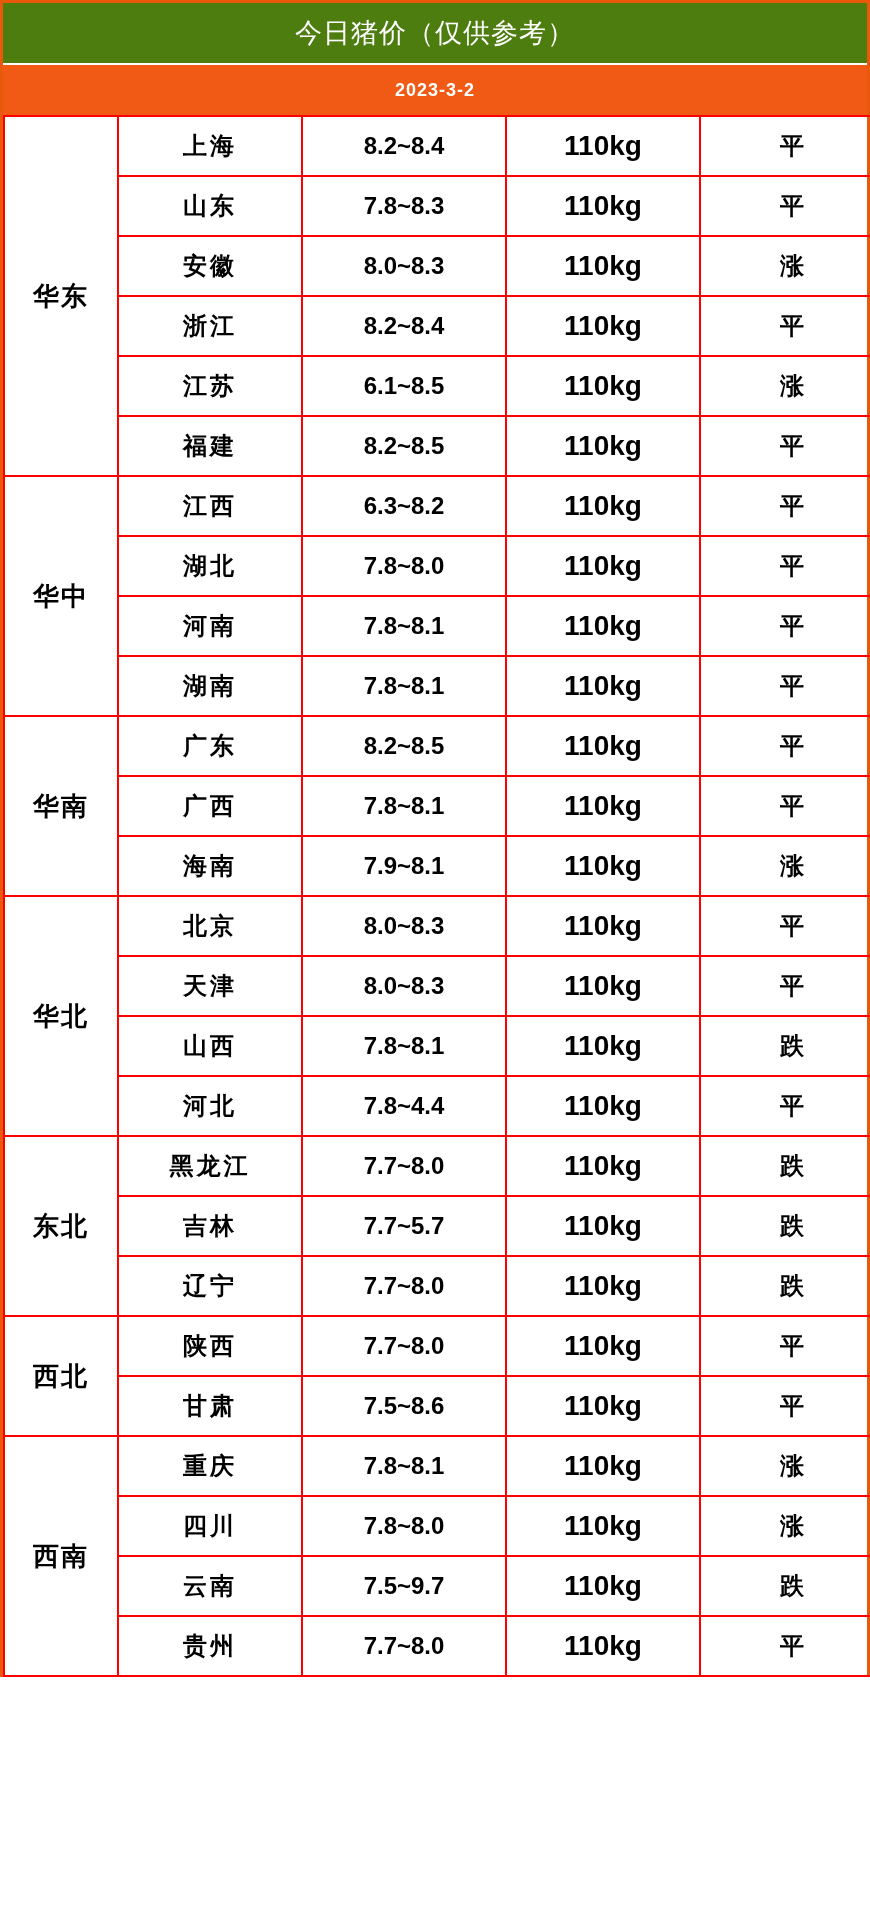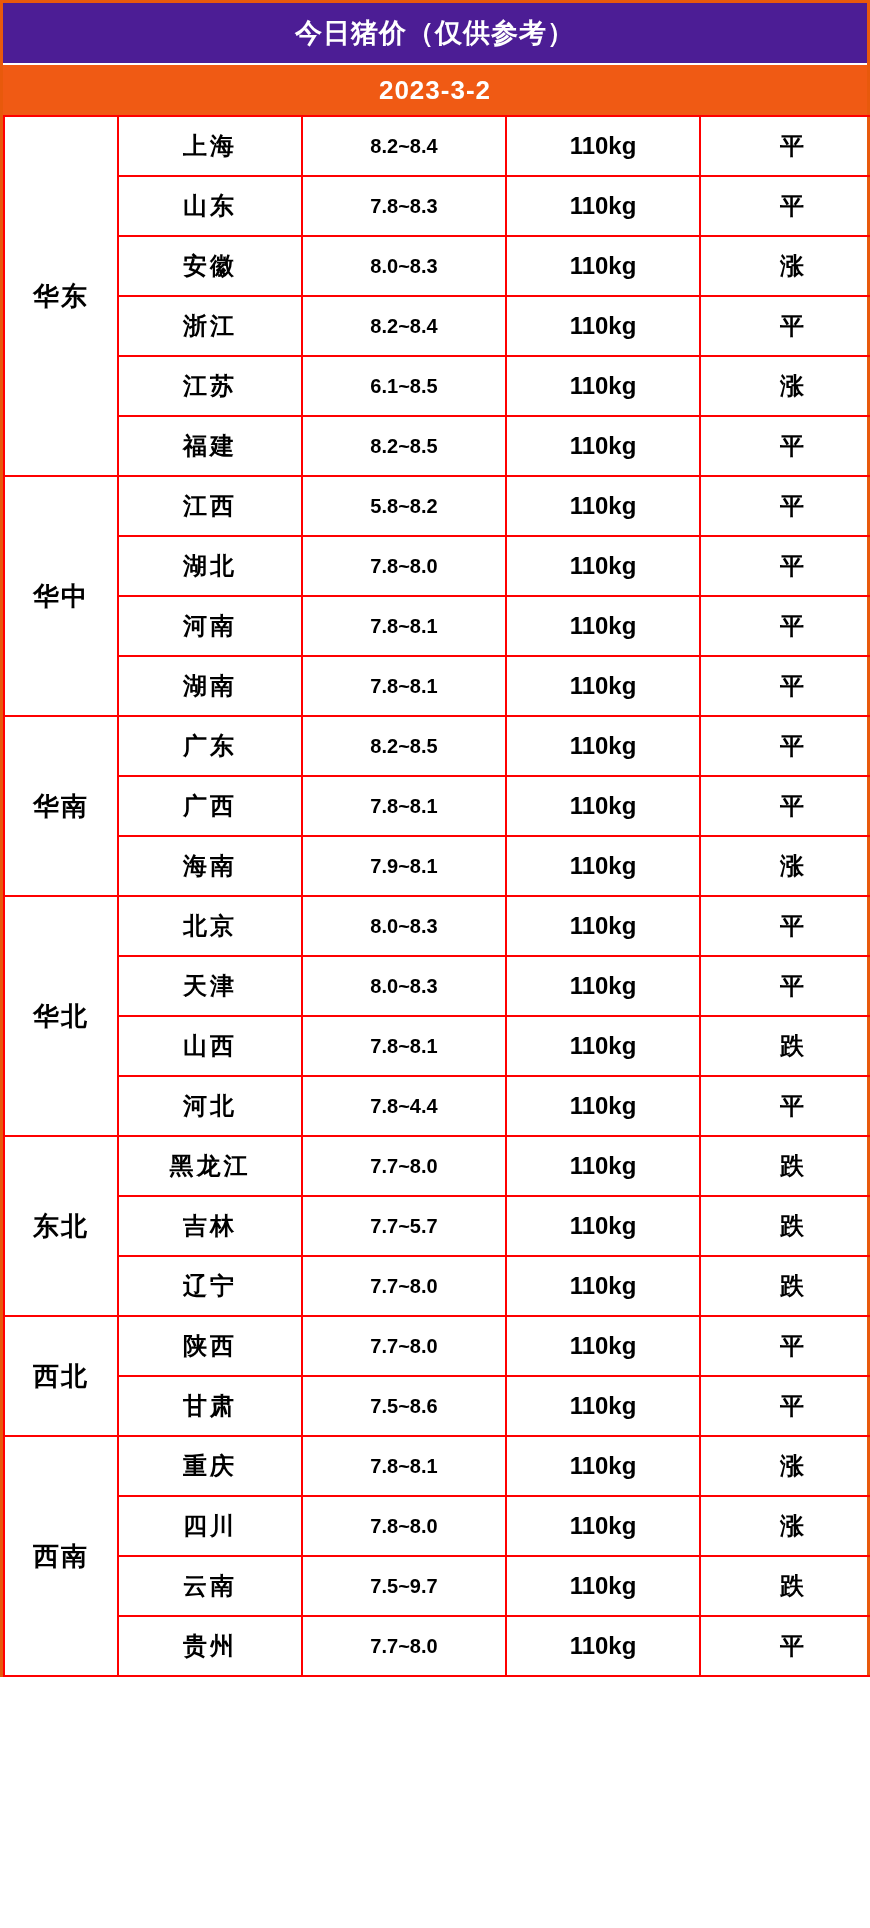--- a/index.html
+++ b/index.html
@@ -12,35 +12,35 @@
     width: 870px;
   }
   .sheet {
     width: 870px;
     box-sizing: border-box;
     border-left: 3px solid #e8590c;
     border-right: 3px solid #e8590c;
     border-top: 3px solid #e8590c;
   }
   .title-bar {
-    background: #4c1d95;
+    background: #4d7c0f;
     color: #ffffff;
     text-align: center;
     font-size: 27px;
-    font-weight: bold;
+    font-weight: normal;
     height: 60px;
     line-height: 60px;
     letter-spacing: 1px;
     border-bottom: 2px solid #ffffff;
   }
   .date-bar {
     background: #f05a14;
     color: #ffffff;
     text-align: center;
-    font-size: 26px;
+    font-size: 18px;
     font-weight: bold;
     height: 50px;
     line-height: 50px;
     letter-spacing: 1px;
   }
   table.price-table {
     border-collapse: collapse;
     width: 870px;
     table-layout: fixed;
   }
@@ -58,26 +58,26 @@
     letter-spacing: 2px;
   }
   td.province {
     width: 180px;
     font-size: 24px;
     letter-spacing: 3px;
     font-family: Liberation Mono, monospace;
   }
   td.price {
     width: 200px;
-    font-size: 20px;
+    font-size: 24px;
     letter-spacing: 0px;
   }
   td.weight {
     width: 190px;
-    font-size: 24px;
+    font-size: 28px;
   }
   td.trend {
     width: 180px;
     font-size: 24px;
   }
   .up { color: #ff2d55; }
   .down { color: #00cc22; }
   .flat { color: #000000; }
   .left-edge-cell { border-left: none; margin-left: 36px; }
   .right-edge-cell { border-right: none; }
@@ -123,21 +123,21 @@
         </tr>
         <tr>
           <td class="province">福建</td>
           <td class="price">8.2~8.5</td>
           <td class="weight">110kg</td>
           <td class="trend right-edge-cell flat">平</td>
         </tr>
         <tr>
           <td class="region left-edge-cell" rowspan="4">华中</td>
           <td class="province">江西</td>
-          <td class="price">5.8~8.2</td>
+          <td class="price">6.3~8.2</td>
           <td class="weight">110kg</td>
           <td class="trend right-edge-cell flat">平</td>
         </tr>
         <tr>
           <td class="province">湖北</td>
           <td class="price">7.8~8.0</td>
           <td class="weight">110kg</td>
           <td class="trend right-edge-cell flat">平</td>
         </tr>
         <tr>

